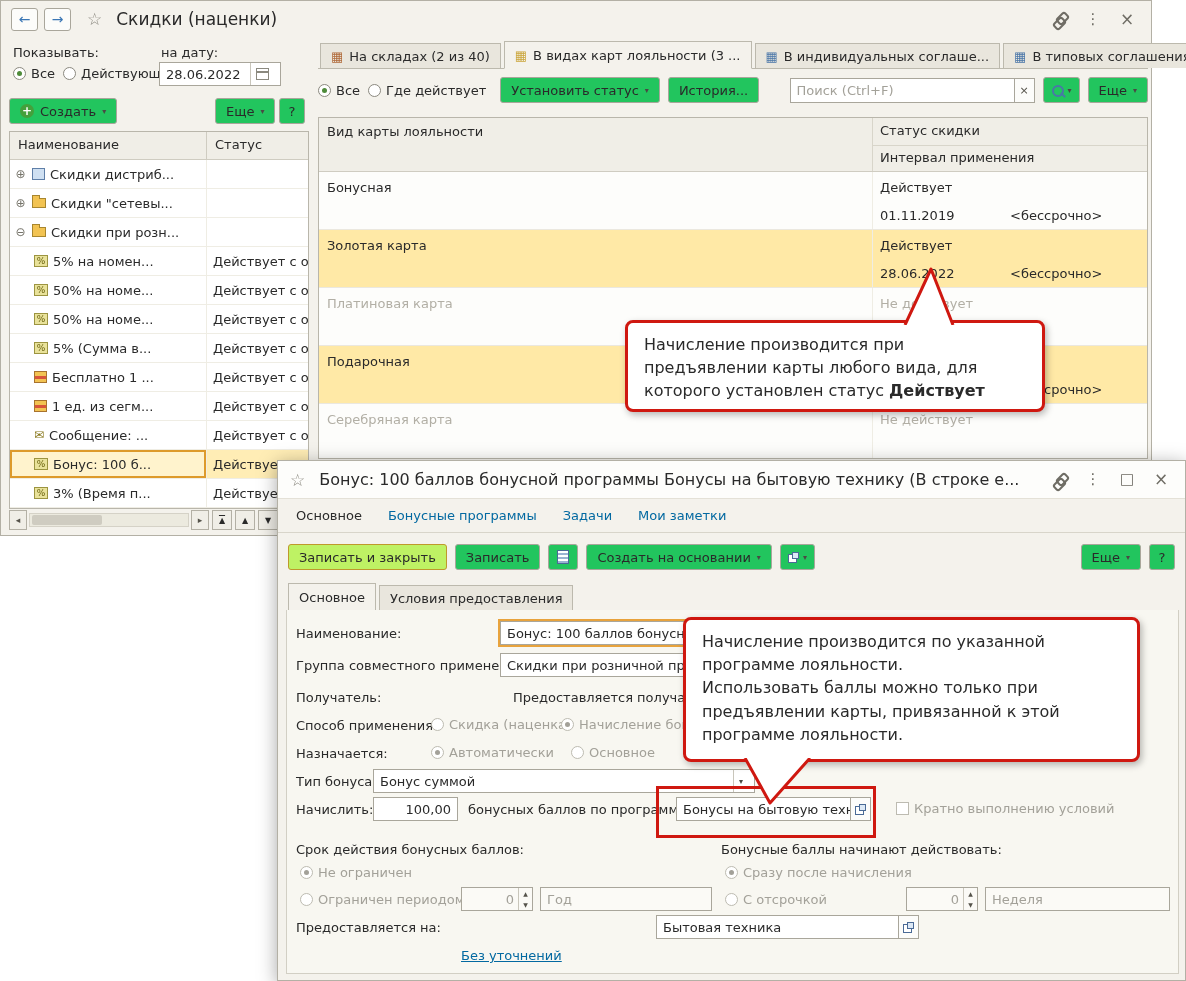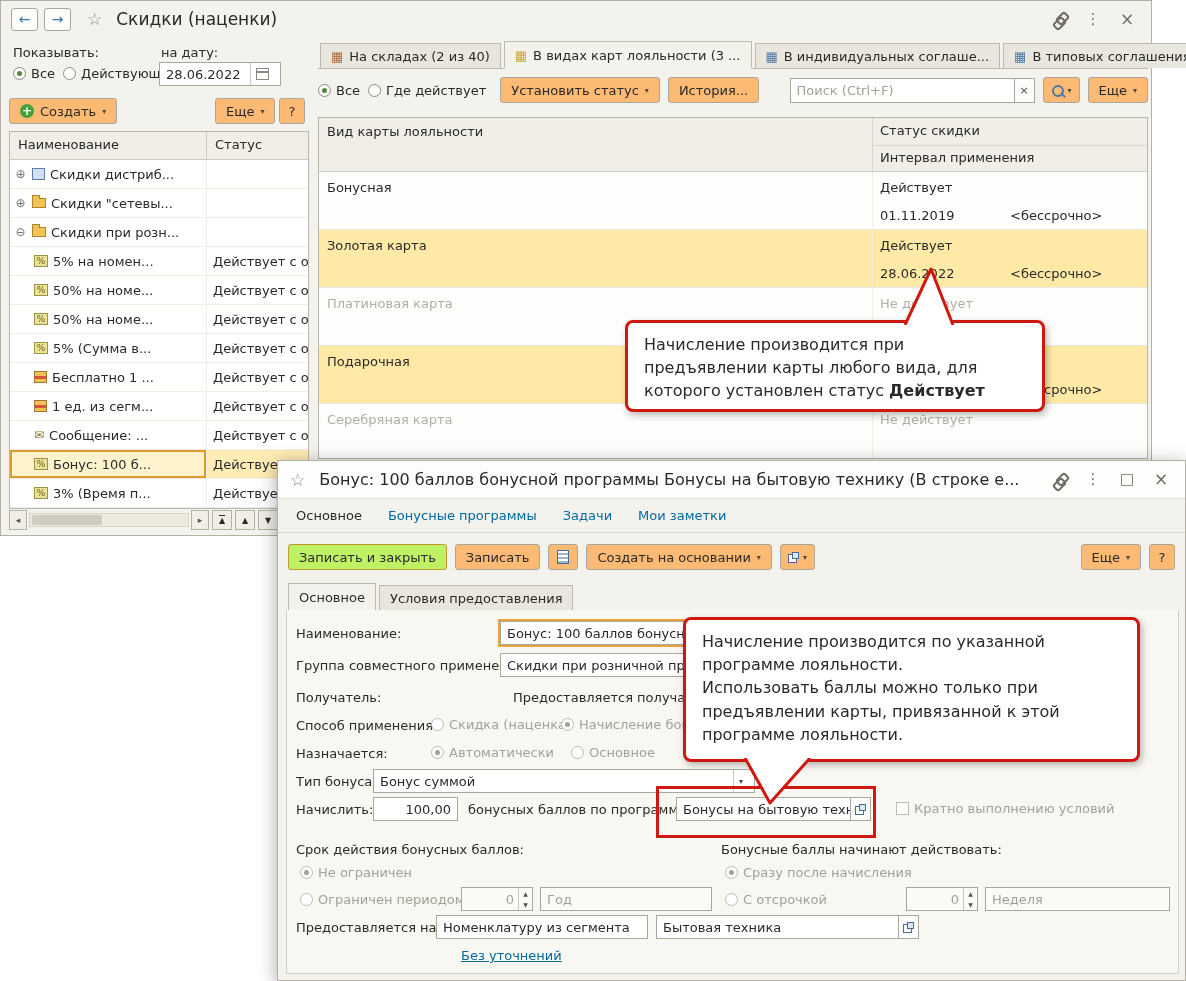--- a/index.html
+++ b/index.html
@@ -7,21 +7,21 @@
 body{position:relative;background:#fff;font-family:"DejaVu Sans","Liberation Sans",sans-serif;font-size:13px;color:#2a2a2a;overflow:hidden}
 .abs{position:absolute}
 .win{position:absolute;background:#f4f2ec;border:1px solid #b3b0a5}
 .tbar{display:flex;align-items:center;height:36px;padding:0 10px;gap:6px}
 .wtitle{font-size:17px;margin-left:8px;white-space:nowrap}
 .tright{margin-left:auto;display:flex;align-items:center;gap:14px;padding-right:4px}
 .tico{color:#6f6d65;font-size:15px;width:20px;text-align:center;cursor:pointer;line-height:1}
 .tico.x{font-size:17px}
 .navbtn{width:27px;height:23px;border:1px solid #a9a69b;background:#fcfcfa;border-radius:3px;color:#3a76b5;font-size:14px;display:inline-flex;align-items:center;justify-content:center}
 .star{color:#8f8d84;font-size:17px;margin-left:10px}
-.btn{height:26px;border:1px solid #a9a69b;background:#fdba74;border-radius:3px;padding:0 10px;display:inline-flex;align-items:center;gap:6px;font-size:13px;white-space:nowrap;cursor:pointer}
+.btn{height:26px;border:1px solid #a9a69b;background:#22c55e;border-radius:3px;padding:0 10px;display:inline-flex;align-items:center;gap:6px;font-size:13px;white-space:nowrap;cursor:pointer}
 .btn .crt{font-size:8px;color:#4a4a44}
 .btn.yellow{background:#bef264;border-color:#bf992b;font-weight:normal}
 .qbtn{width:26px;justify-content:center;padding:0}
 .lbl{white-space:nowrap}
 .radio{display:inline-flex;align-items:center;gap:5px;white-space:nowrap;cursor:pointer}
 .rdot{width:13px;height:13px;border:1px solid #8b897f;border-radius:50%;background:#fff;position:relative;flex:none}
 .rdot.on::after{content:"";position:absolute;left:3px;top:3px;right:3px;bottom:3px;border-radius:50%;background:#4e8b3a}
 .radio.dis{color:#a3a199}
 .radio.dis .rdot{border-color:#bdbbb1}
 .radio.dis .rdot.on::after{background:#a3a199}
@@ -501,23 +501,20 @@
     <span class="arr">
           <span>▲</span>
           <span>▼</span>
         </span>
   </div>
   <div class="frm input disd" style="left:707px;top:426px;width:185px">
         <span>Неделя</span>
       </div>
 
   <span class="frm lbl" style="left:18px;top:459px">Предоставляется на:</span>
-  <div class="frm input" style="left:158px;top:454px;width:212px">
-        <span>Номенклатуру из сегмента</span>
-      </div>
   <div class="frm input" style="left:378px;top:454px;width:243px">
         <span>Бытовая техника</span>
       </div>
   <span class="opbtn" style="left:621px;top:454px">
         <span class="opn"></span>
       </span>
 
   <span class="frm link unl" style="left:183px;top:487px">Без уточнений</span>
 </section>
 

